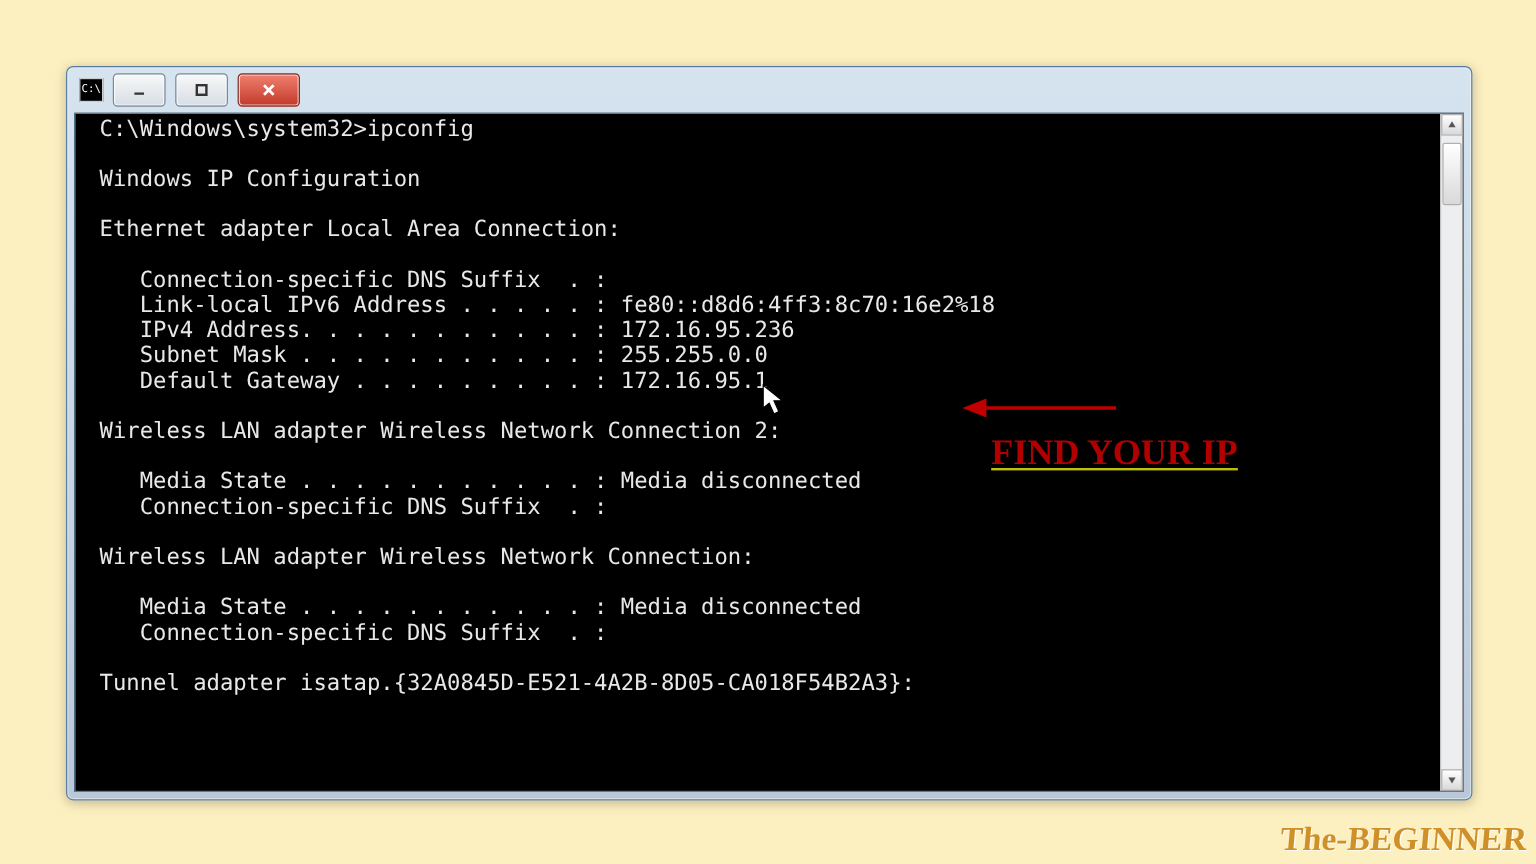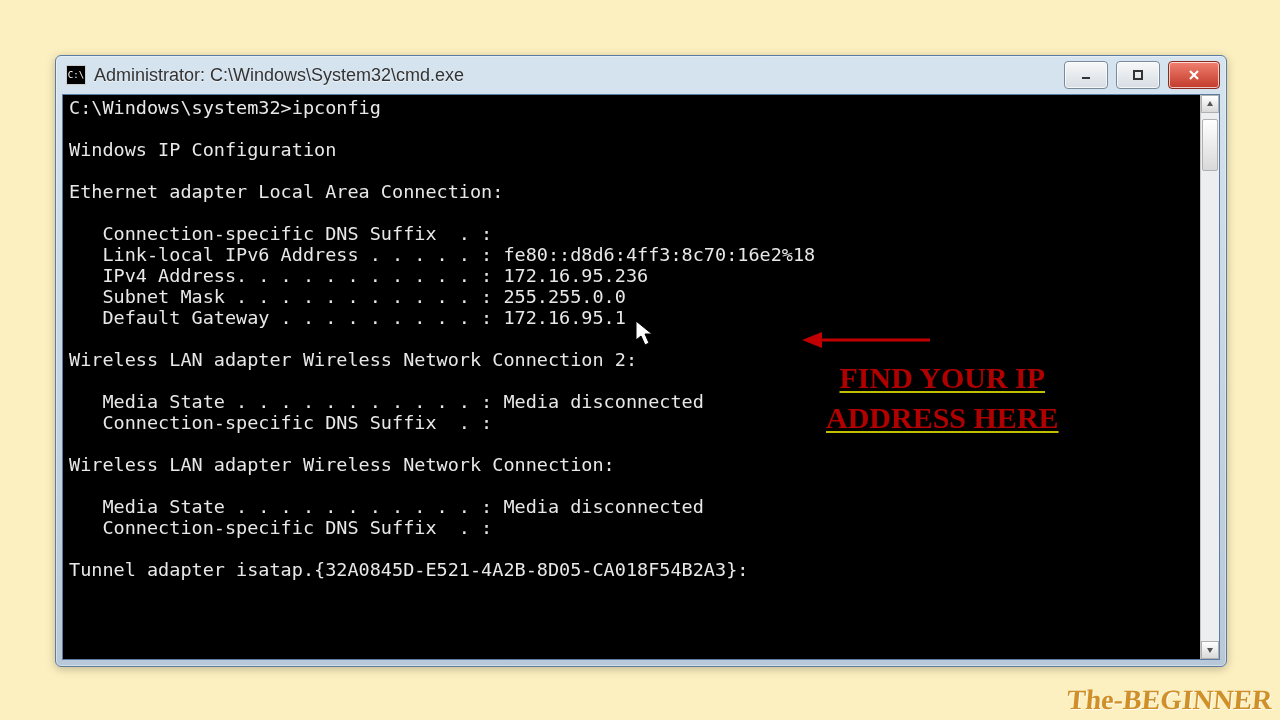--- a/index.html
+++ b/index.html
@@ -77,21 +77,21 @@
     display: flex;
     font-family: "Lucida Console", Consolas, monospace;
     font-size: 18.5px;
     line-height: 21px;
     color: #e8e8e8;
     overflow: hidden;
     position: relative;
   }
   .term {
     flex: 1;
-    padding: 2px 6px;
+    padding: 2px 20px;
     white-space: pre;
     overflow: hidden;
   }
   .scrollbar {
     width: 18px;
     background: #eceef0;
     border-left: 1px solid #c4c4c4;
     position: relative;
   }
   .sb-arrow {
@@ -157,21 +157,20 @@
   }
 </style>
 </head>
 <body>
 
 <div class="window">
   <div class="titlebar">
     <div class="title-icon">
       <span>C:\</span>
     </div>
-    <div class="titlebar-text">Administrator: C:\Windows\System32\cmd.exe</div>
     <div class="win-btn">
       <svg viewBox="0 0 14 14">
           <line x1="3" y1="10" x2="11" y2="10" stroke="#333" stroke-width="2"></line>
         </svg>
     </div>
     <div class="win-btn">
       <svg viewBox="0 0 14 14">
           <rect x="3" y="3" width="8" height="8" fill="none" stroke="#333" stroke-width="2"></rect>
         </svg>
     </div>
@@ -228,16 +227,15 @@
   </div>
 </div>
 
 <svg class="annot-arrow" width="130" height="20">
   <line x1="128" y1="10" x2="18" y2="10" stroke="#c00000" stroke-width="3"></line>
   <polygon points="0,10 20,2 20,18" fill="#c00000"></polygon>
 </svg>
 
 <div class="annot-text">
   <span>FIND  YOUR  IP</span><br>
-  <span>ADDRESS  HERE</span>
 </div>
 
 <div class="watermark">The-BEGINNER</div>
 
 </body></html>

